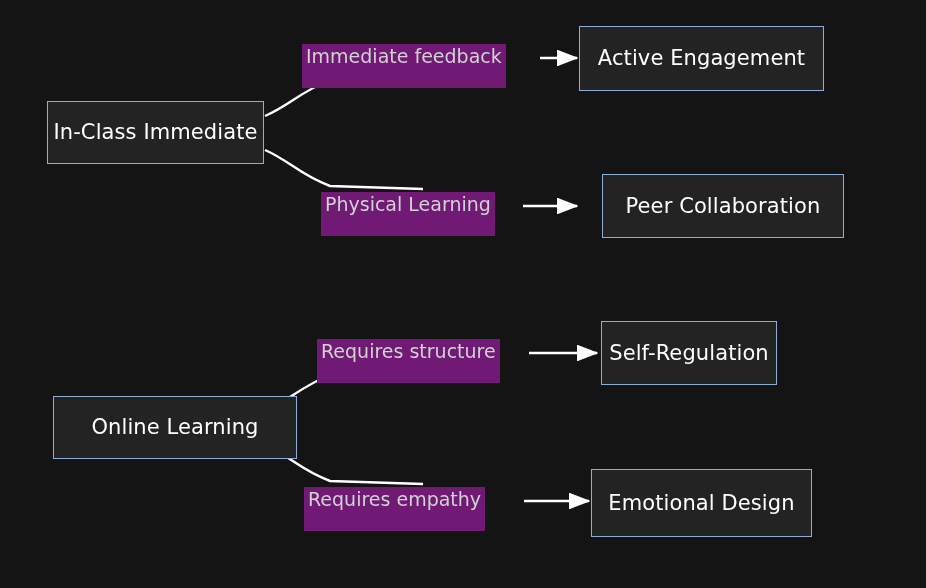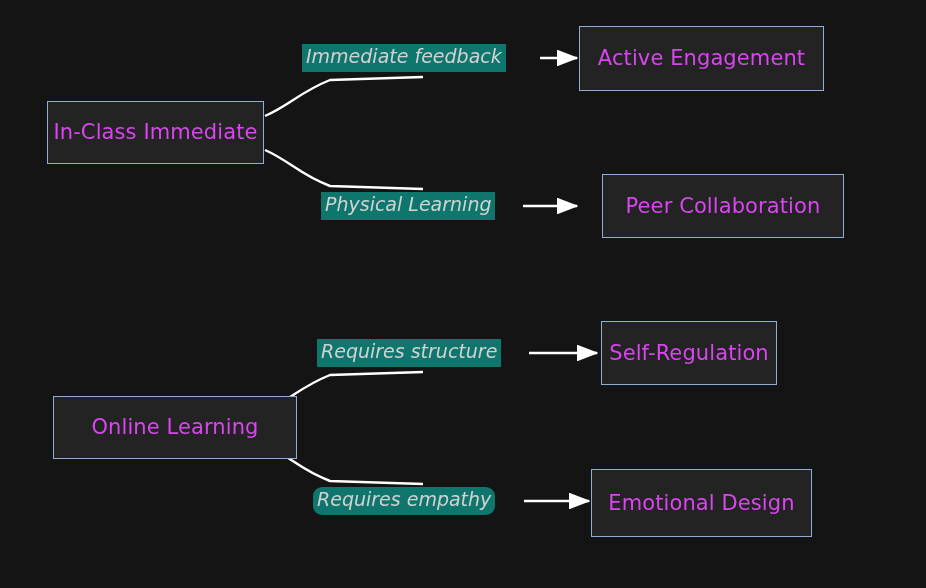--- a/index.html
+++ b/index.html
@@ -34,34 +34,33 @@
     border: 1.4px solid #8eaed6;
     display: flex;
     align-items: center;
     justify-content: center;
     color: #d2d2d2;
     font-size: 21px;
     letter-spacing: 0.1px;
     white-space: nowrap;
   }
   .node-label {
-    color: #d946ef;
+    color: #ffffff;
     font-size: 21px;
     line-height: 1;
   }
   .edge-label {
     position: absolute;
-    background: #0f766e;
+    background: #701a75;
     color: #d2d2d2;
     font-size: 19px;
     line-height: 1.15;
-    padding: 2px 4px 4px 4px;
+    padding: 2px 4px 20px 4px;
     white-space: nowrap;
     box-sizing: border-box;
-    font-style: italic;
   }
 </style>
 </head>
 <body>
 
 <div id="diagram">
 
   <svg id="edge-layer" viewBox="0 0 926 588" width="926" height="588">
     <defs>
       <marker id="arrowhead" markerWidth="9" markerHeight="7" refX="8.4" refY="3.5" orient="auto" markerUnits="strokeWidth">
@@ -105,15 +104,15 @@
   <div class="node" style="left:591px; top:469px; width:221px; height:68px;">
     <span class="node-label">Emotional Design</span>
   </div>
 
   <div class="edge-label" style="left:302px; top:44px;">Immediate feedback</div>
 
   <div class="edge-label" style="left:321px; top:192px;">Physical Learning</div>
 
   <div class="edge-label" style="left:317px; top:339px;">Requires structure</div>
 
-  <div class="edge-label" style="left:313px; top:487px;border-radius:9px;">Requires empathy</div>
+  <div class="edge-label" style="left:304px; top:487px;">Requires empathy</div>
 
 </div>
 
 </body></html>

